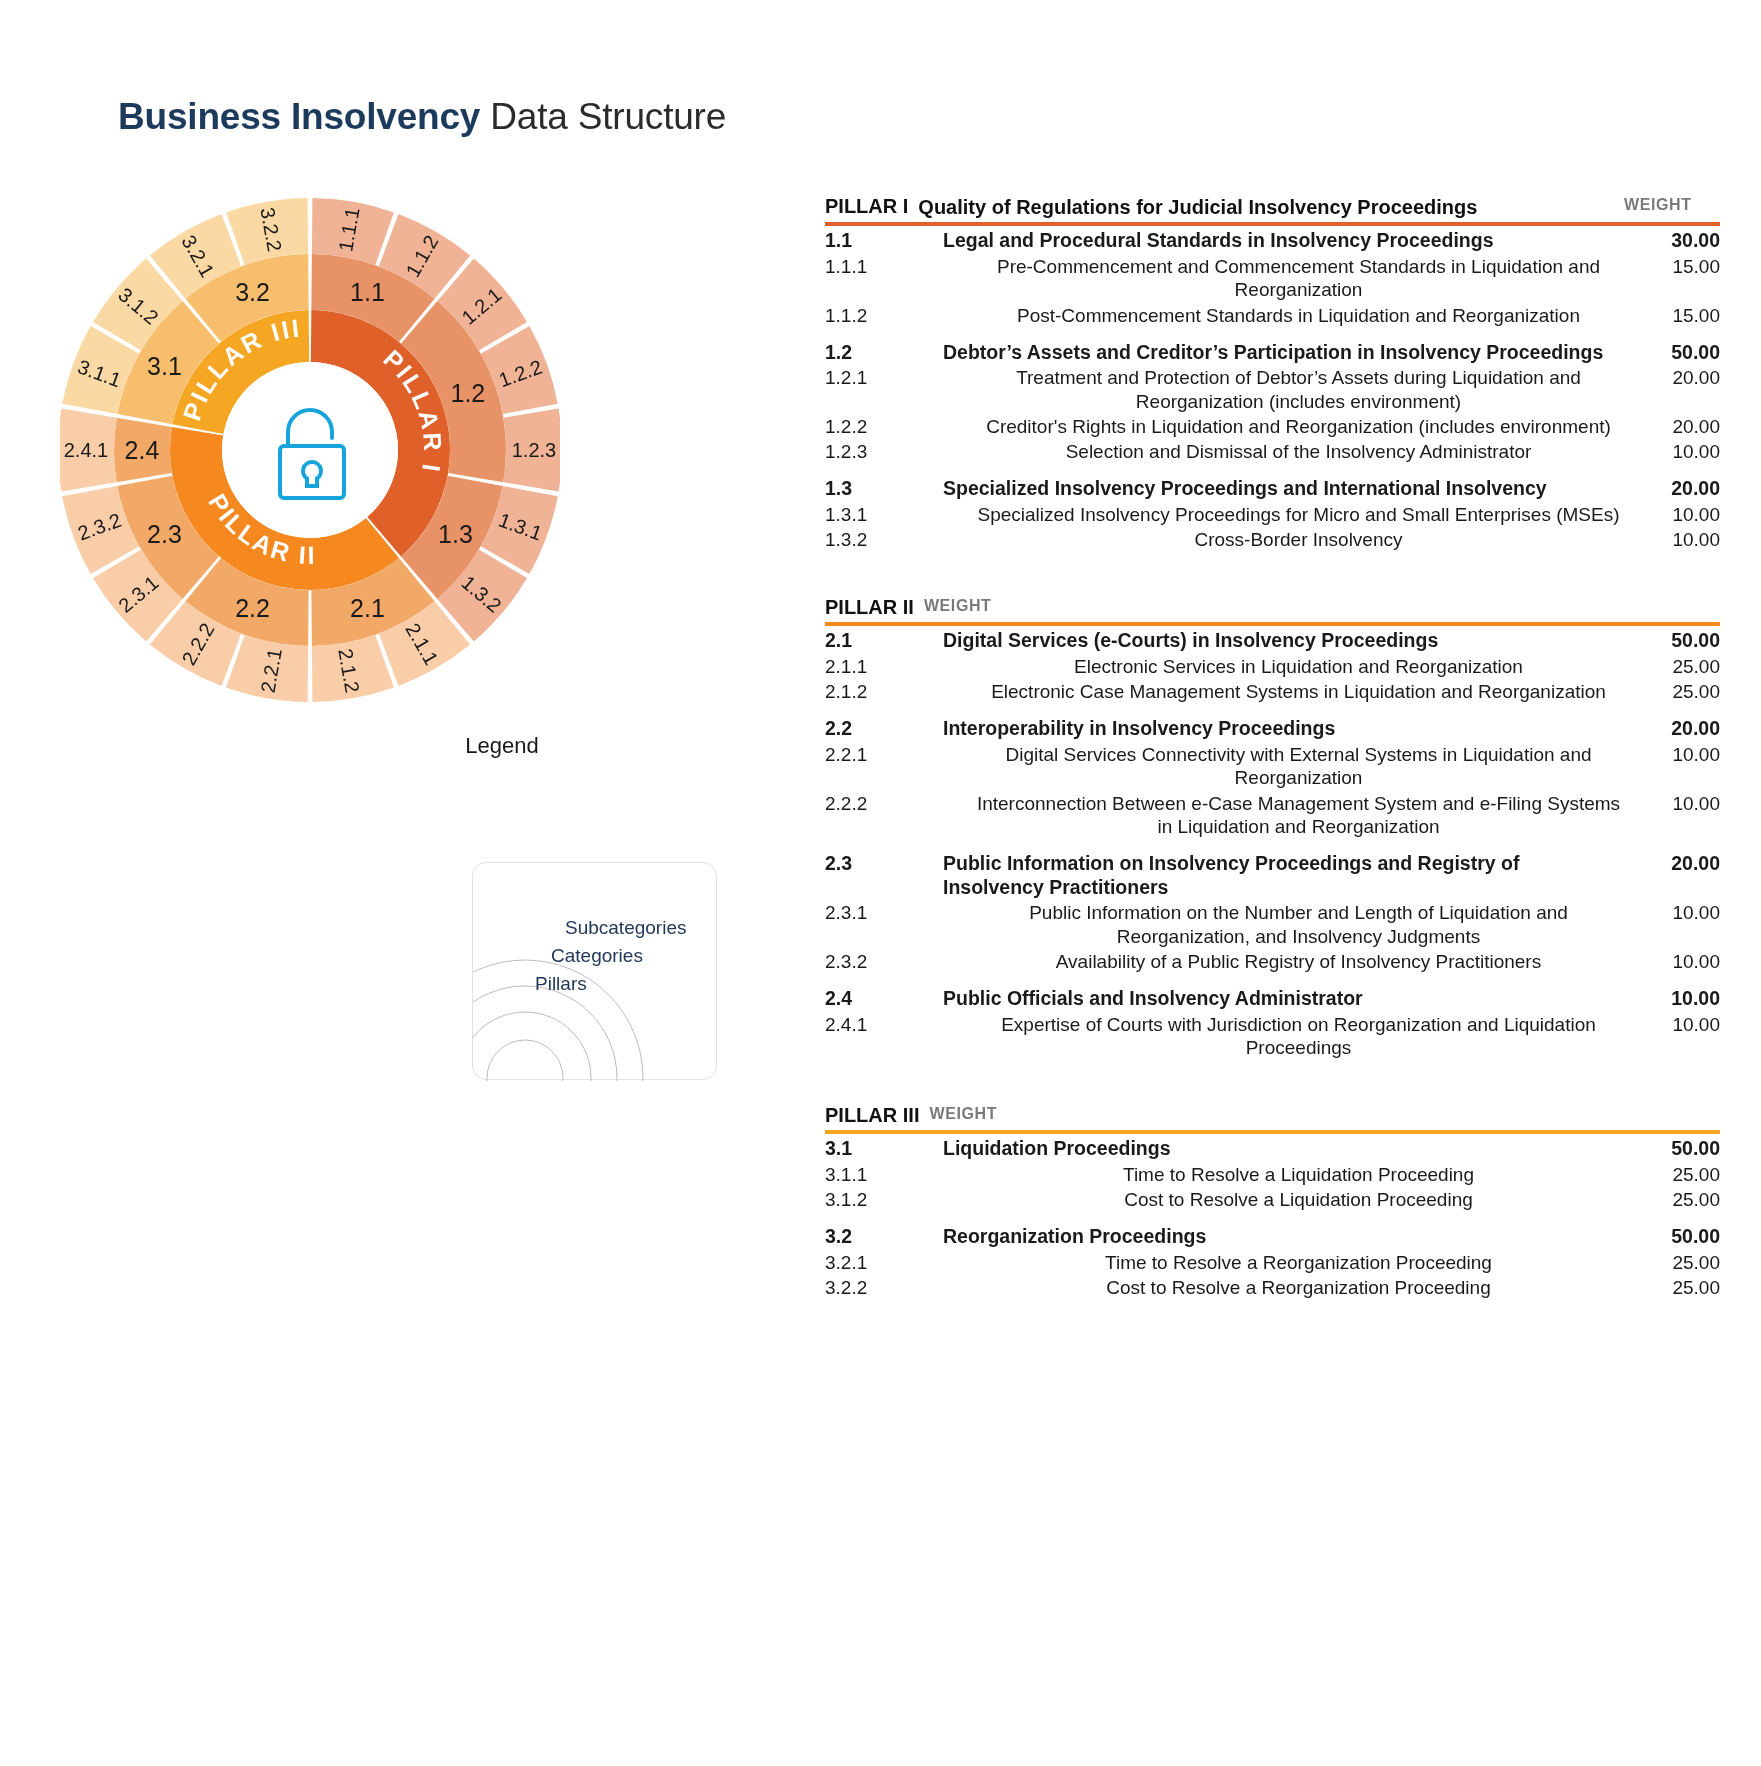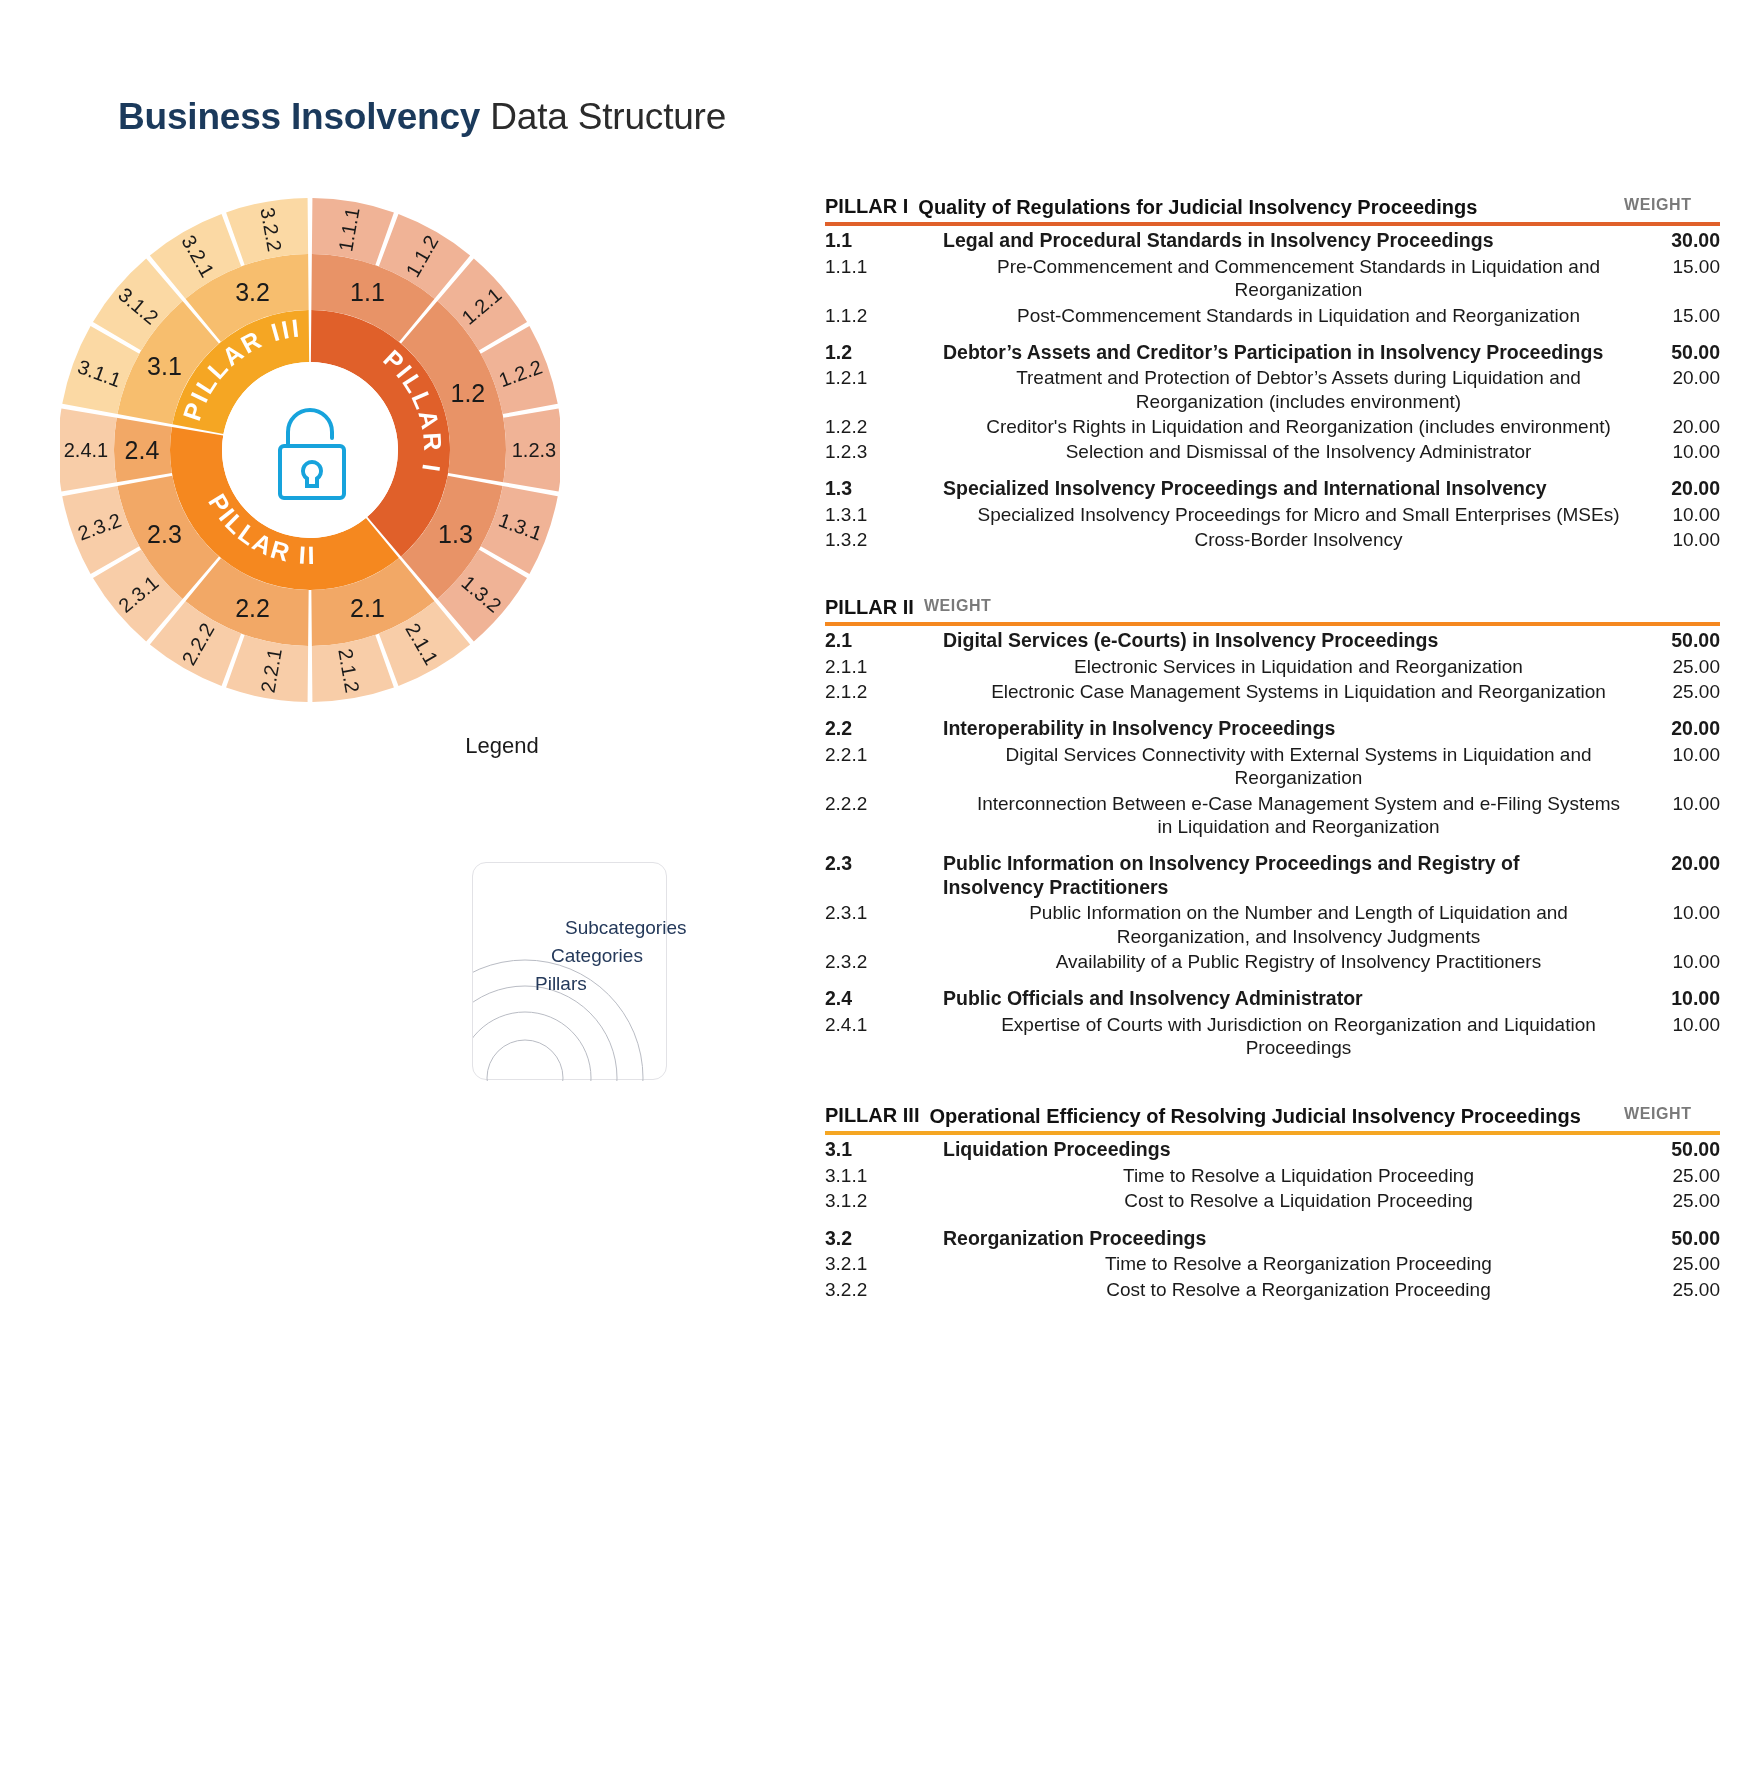--- a/index.html
+++ b/index.html
@@ -48,21 +48,21 @@
   }
 
   
   #legend-title {
     position:absolute; left:422px; top:733px;
     width:160px; text-align:center;
     font-size:22px; color:#1a1a1a;
   }
   #legend-box {
     position:absolute; left:472px; top:862px;
-    width:195px; height:218px;
+    width:245px; height:218px;
     border:1px solid #e2e2e6;
     border-radius:14px;
     background:#fff;
   }
   #legend-svg { position:absolute; left:0; top:0; }
   .legend-text {
     font-family:"Liberation Sans", sans-serif;
     fill:#24395a; font-size:19px;
   }
 
@@ -344,21 +344,20 @@
             <td class="c-lbl">Expertise of Courts with Jurisdiction on Reorganization and Liquidation Proceedings</td>
             <td class="c-wt">10.00</td>
           </tr>
         </tbody>
       </table>
     </div>
     <div class="blockgap"></div>
     <div class="pillar-block">
       <div class="pillar-head">
         <div class="ph-num">PILLAR III</div>
-        <div class="ph-title">Operational Efficiency of Resolving Judicial Insolvency Proceedings</div>
         <div class="ph-weight">WEIGHT</div>
       </div>
       <div class="rule" style="background: rgb(245, 166, 35);"></div>
       <table class="rows">
         <tbody>
           <tr class="cat">
             <td class="c-num">3.1</td>
             <td class="c-lbl">Liquidation Proceedings</td>
             <td class="c-wt">50.00</td>
           </tr>

